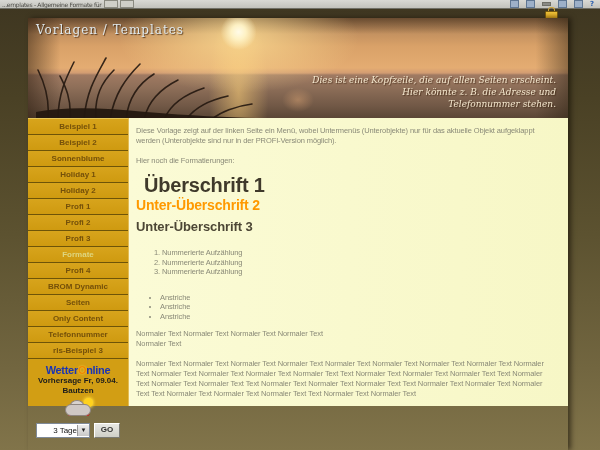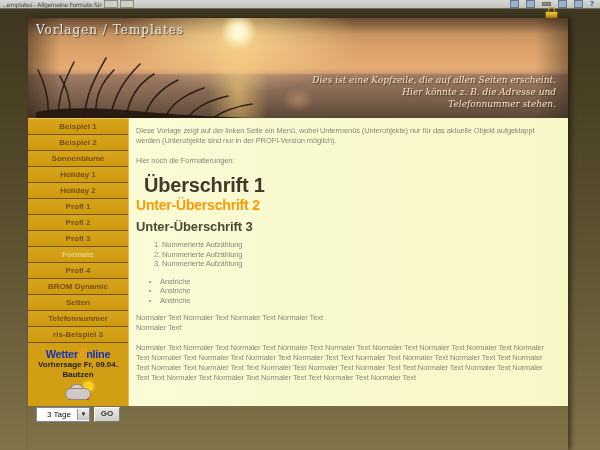--- a/index.html
+++ b/index.html
@@ -76,42 +76,42 @@
   .cloudsun{position:relative;width:32px;height:18px;}
   .cloudsun .sun{position:absolute;right:2px;top:0;width:9px;height:9px;border-radius:50%;background:#ffd21e;box-shadow:0 0 3px 1px rgba(255,220,60,.9);}
   .cloudsun .c1{position:absolute;left:2px;top:6px;width:24px;height:10px;border-radius:6px;background:#cfc8c4;border:1px solid #8f8680;}
   .cloudsun .c2{position:absolute;left:7px;top:2px;width:12px;height:10px;border-radius:50%;background:#d8d2ce;border:1px solid #8f8680;border-bottom:none;}
   .w-temp{font-size:10px;font-weight:bold;color:#e60000;}
   .w-controls{display:flex;justify-content:center;gap:4px;margin-top:3px;}
   .w-select{
     width:52px;height:13px;background:#fff;border:1px solid #7f8a99;
     display:flex;align-items:center;font-size:8px;color:#111;cursor:pointer;
   }
-  .w-select .val{flex:1;text-align:center;padding-left:4px;}
+  .w-select .val{flex:1;text-align:right;padding-left:4px;}
   .w-select .arrow-btn{
     width:11px;height:11px;background:linear-gradient(180deg,#eee,#c8c8c8);
     border-left:1px solid #9a9a9a;font-size:6px;line-height:11px;color:#222;text-align:center;
   }
   .go-btn{
     width:24px;height:13px;background:linear-gradient(180deg,#e8e8e4,#cfcfc8);
     border:1px solid;border-color:#fff #7a7a74 #7a7a74 #fff;
     font-size:8px;font-weight:bold;color:#333;text-align:center;line-height:12px;cursor:pointer;
   }
   
   .content{
     flex:1;background:linear-gradient(90deg,#fbfbd6 0%,#f7f7c6 100%);
     padding:8px 12px 0 7px;overflow:hidden;
     font-size:7.5px;line-height:10px;letter-spacing:-0.1px;color:#8a8a78;
   }
   .content p{margin:0 0 10px 0;}
   .pre{white-space:pre-line;}
   h1.c-h1{font-size:20px;color:#3f392b;margin:14px 0 10px 8px;letter-spacing:-0.2px;}
   h2.c-h2{font-size:14px;color:#ff9900;margin:0 0 12px 0;letter-spacing:-0.2px;}
   h3.c-h3{font-size:13px;color:#4c4635;margin:0 0 8px 0;}
-  ol.c-ol,ul.c-ul{margin:8px 0 8px 0;padding-left:26px;}
+  ol.c-ol,ul.c-ul{margin:16px 0 8px 0;padding-left:26px;}
   ol.c-ol li,ul.c-ul li{margin:0;line-height:9.5px;}
   ul.c-ul{list-style:disc;padding-left:24px;}
 </style>
 </head>
 <body>
 
 <div class="browser-bar">
   <div class="tab-title">...emplates - Allgemeine Formate für Texte - ...</div>
   <div class="tab-stub"></div>
   <div class="tab-stub"></div>
@@ -166,20 +166,21 @@
         <div class="menu-item">Sonnenblume</div>
         <div class="menu-item">Holiday 1</div>
         <div class="menu-item">Holiday 2</div>
         <div class="menu-item">Profi 1</div>
         <div class="menu-item">Profi 2</div>
         <div class="menu-item">Profi 3</div>
         <div class="menu-item active">Formate</div>
         <div class="menu-item">Profi 4</div>
         <div class="menu-item">BROM Dynamic</div>
         <div class="menu-item">Seiten</div>
+        <div class="menu-item">Only Content</div>
         <div class="menu-item">Telefonnummer</div>
         <div class="menu-item">rls-Beispiel 3</div>
       </div>
 
       <div class="weather">
         <div class="w-logo"><span>Wetter</span><span class="o-sun">O</span><span>nline</span></div>
         <div class="w-line">Vorhersage Fr, 09.04.</div>
         <div class="w-line">Bautzen</div>
         <div class="w-iconrow">
           <div class="cloudsun">

